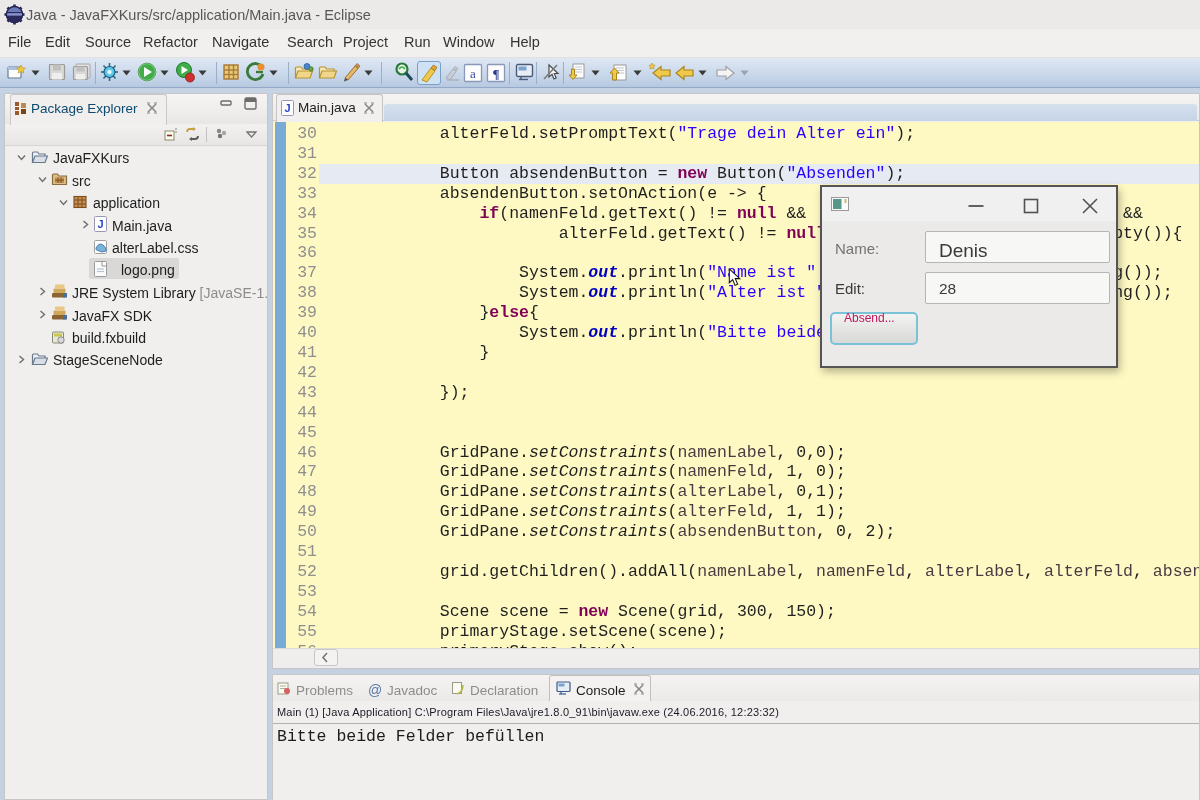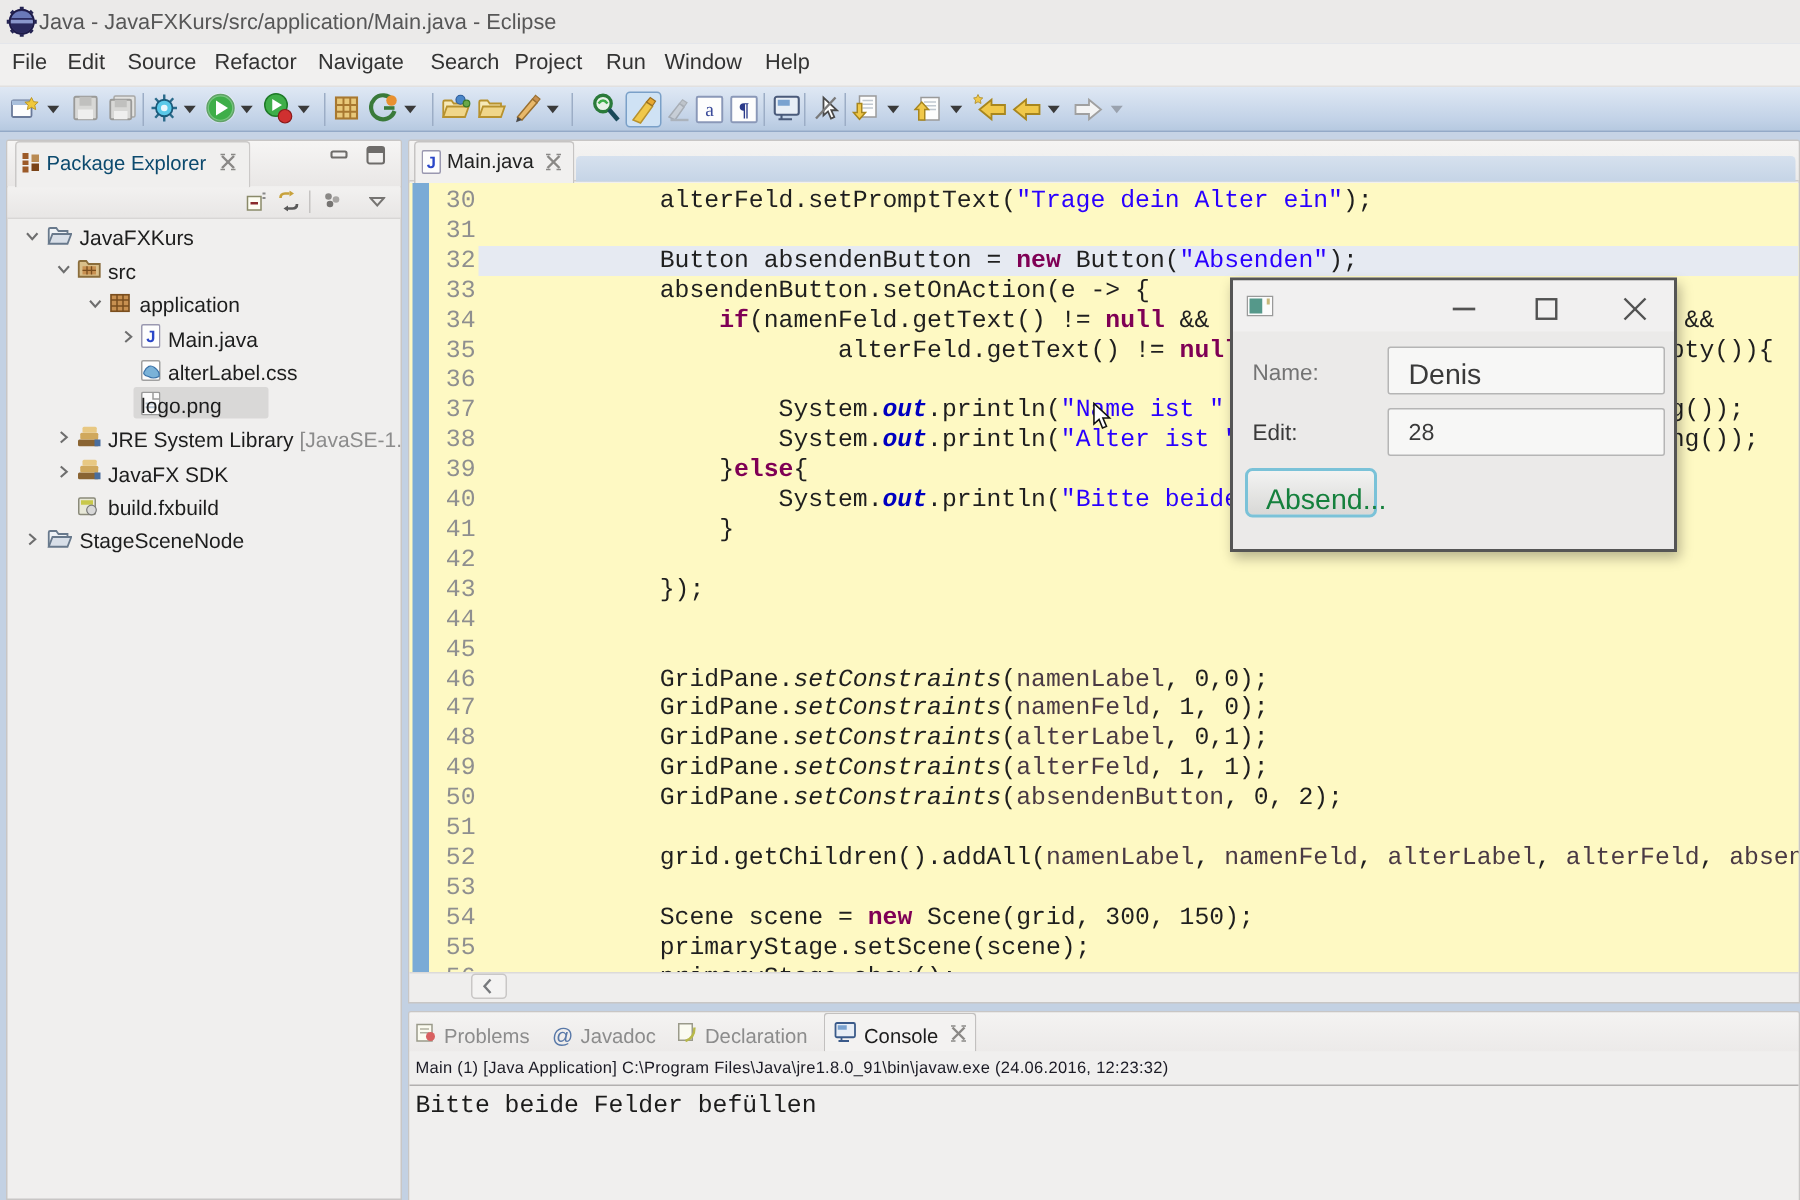--- a/index.html
+++ b/index.html
@@ -324,21 +324,21 @@
 
  <div class="ab" style="left:80px;top:112px;width:90px;height:21px;background:#d9d8d7;border-radius:2px"></div>
  <svg class="ab" style="left:85px;top:115px" width="13" height="16" viewBox="0 0 13 16">
   <rect x="0.5" y="0.5" width="12" height="15" rx="1" fill="#fbfbfb" stroke="#9a9a9a"></rect>
   <path d="M8,0.5 V5 H12.5" fill="none" stroke="#9a9a9a"></path>
   <g stroke="#b8c4d0" stroke-width="1.2">
         <line x1="3" y1="8" x2="10" y2="8"></line>
         <line x1="3" y1="10.5" x2="10" y2="10.5"></line>
       </g>
  </svg>
- <span class="ab" style="left:85px;top:116px">logo.png</span>
+ <span class="ab" style="left:112px;top:116px">logo.png</span>
 
  <svg class="ab" style="left:28px;top:140px" width="11" height="11" viewBox="0 0 11 11">
       <path d="M3.5,2 L7.5,5.5 L3.5,9" fill="none" stroke="#6e6e6e" stroke-width="1.4"></path>
     </svg>
  <svg class="ab" style="left:42px;top:138px" width="17" height="15" viewBox="0 0 17 15">
   <rect x="1" y="9" width="14" height="4.5" rx="1" fill="#8a6432"></rect>
   <rect x="2.5" y="4.5" width="12" height="4.5" rx="1" fill="#d0a85c"></rect>
   <rect x="4" y="0.5" width="9.5" height="4" rx="1" fill="#e8c882"></rect>
   <rect x="12" y="9" width="4" height="4.5" fill="#4a6e9e"></rect>
  </svg>
@@ -524,19 +524,19 @@
           <line x1="17" y1="3" x2="3" y2="17"></line>
         </g>
       </svg>
  <div class="ab" style="left:13px;top:53px;font-size:15px;color:#737373">Name:</div>
  <div class="ab" style="left:103px;top:44px;width:185px;height:32px;background:#f7f7f6;border:1px solid #b5b5b5;border-radius:2px"></div>
  <div class="ab" style="left:117px;top:53px;font-size:19px;color:#3a3a3a">Denis</div>
  <div class="ab" style="left:13px;top:93px;font-size:15px;color:#3a3a3a">Edit:</div>
  <div class="ab" style="left:103px;top:85px;width:185px;height:32px;background:#f7f7f6;border:1px solid #b5b5b5;border-radius:2px"></div>
  <div class="ab" style="left:117px;top:93px;font-size:15.5px;color:#3a3a3a">28</div>
  <div class="ab" style="left:8px;top:125px;width:88px;height:33px;background:linear-gradient(#f3f3f2,#d8d8d6);border:2px solid #7ac2d8;border-radius:5px"></div>
- <div class="ab" style="left:22px;top:136px;font-size:19px;color:#15803d">Absend...</div>
+ <div class="ab" style="left:22px;top:124px;font-size:12px;color:#be185d">Absend...</div>
 </line>
   </div>
 
 <svg class="ab" style="left:728px;top:268px" width="14" height="19" viewBox="0 0 14 20">
  <path d="M1,1 L1,15.5 L4.6,12.2 L7,18.3 L9.8,17.1 L7.3,11.2 L12,11.2 Z" fill="#fff" stroke="#111" stroke-width="1.1"></path>
 </svg>
 
 </body></html>

